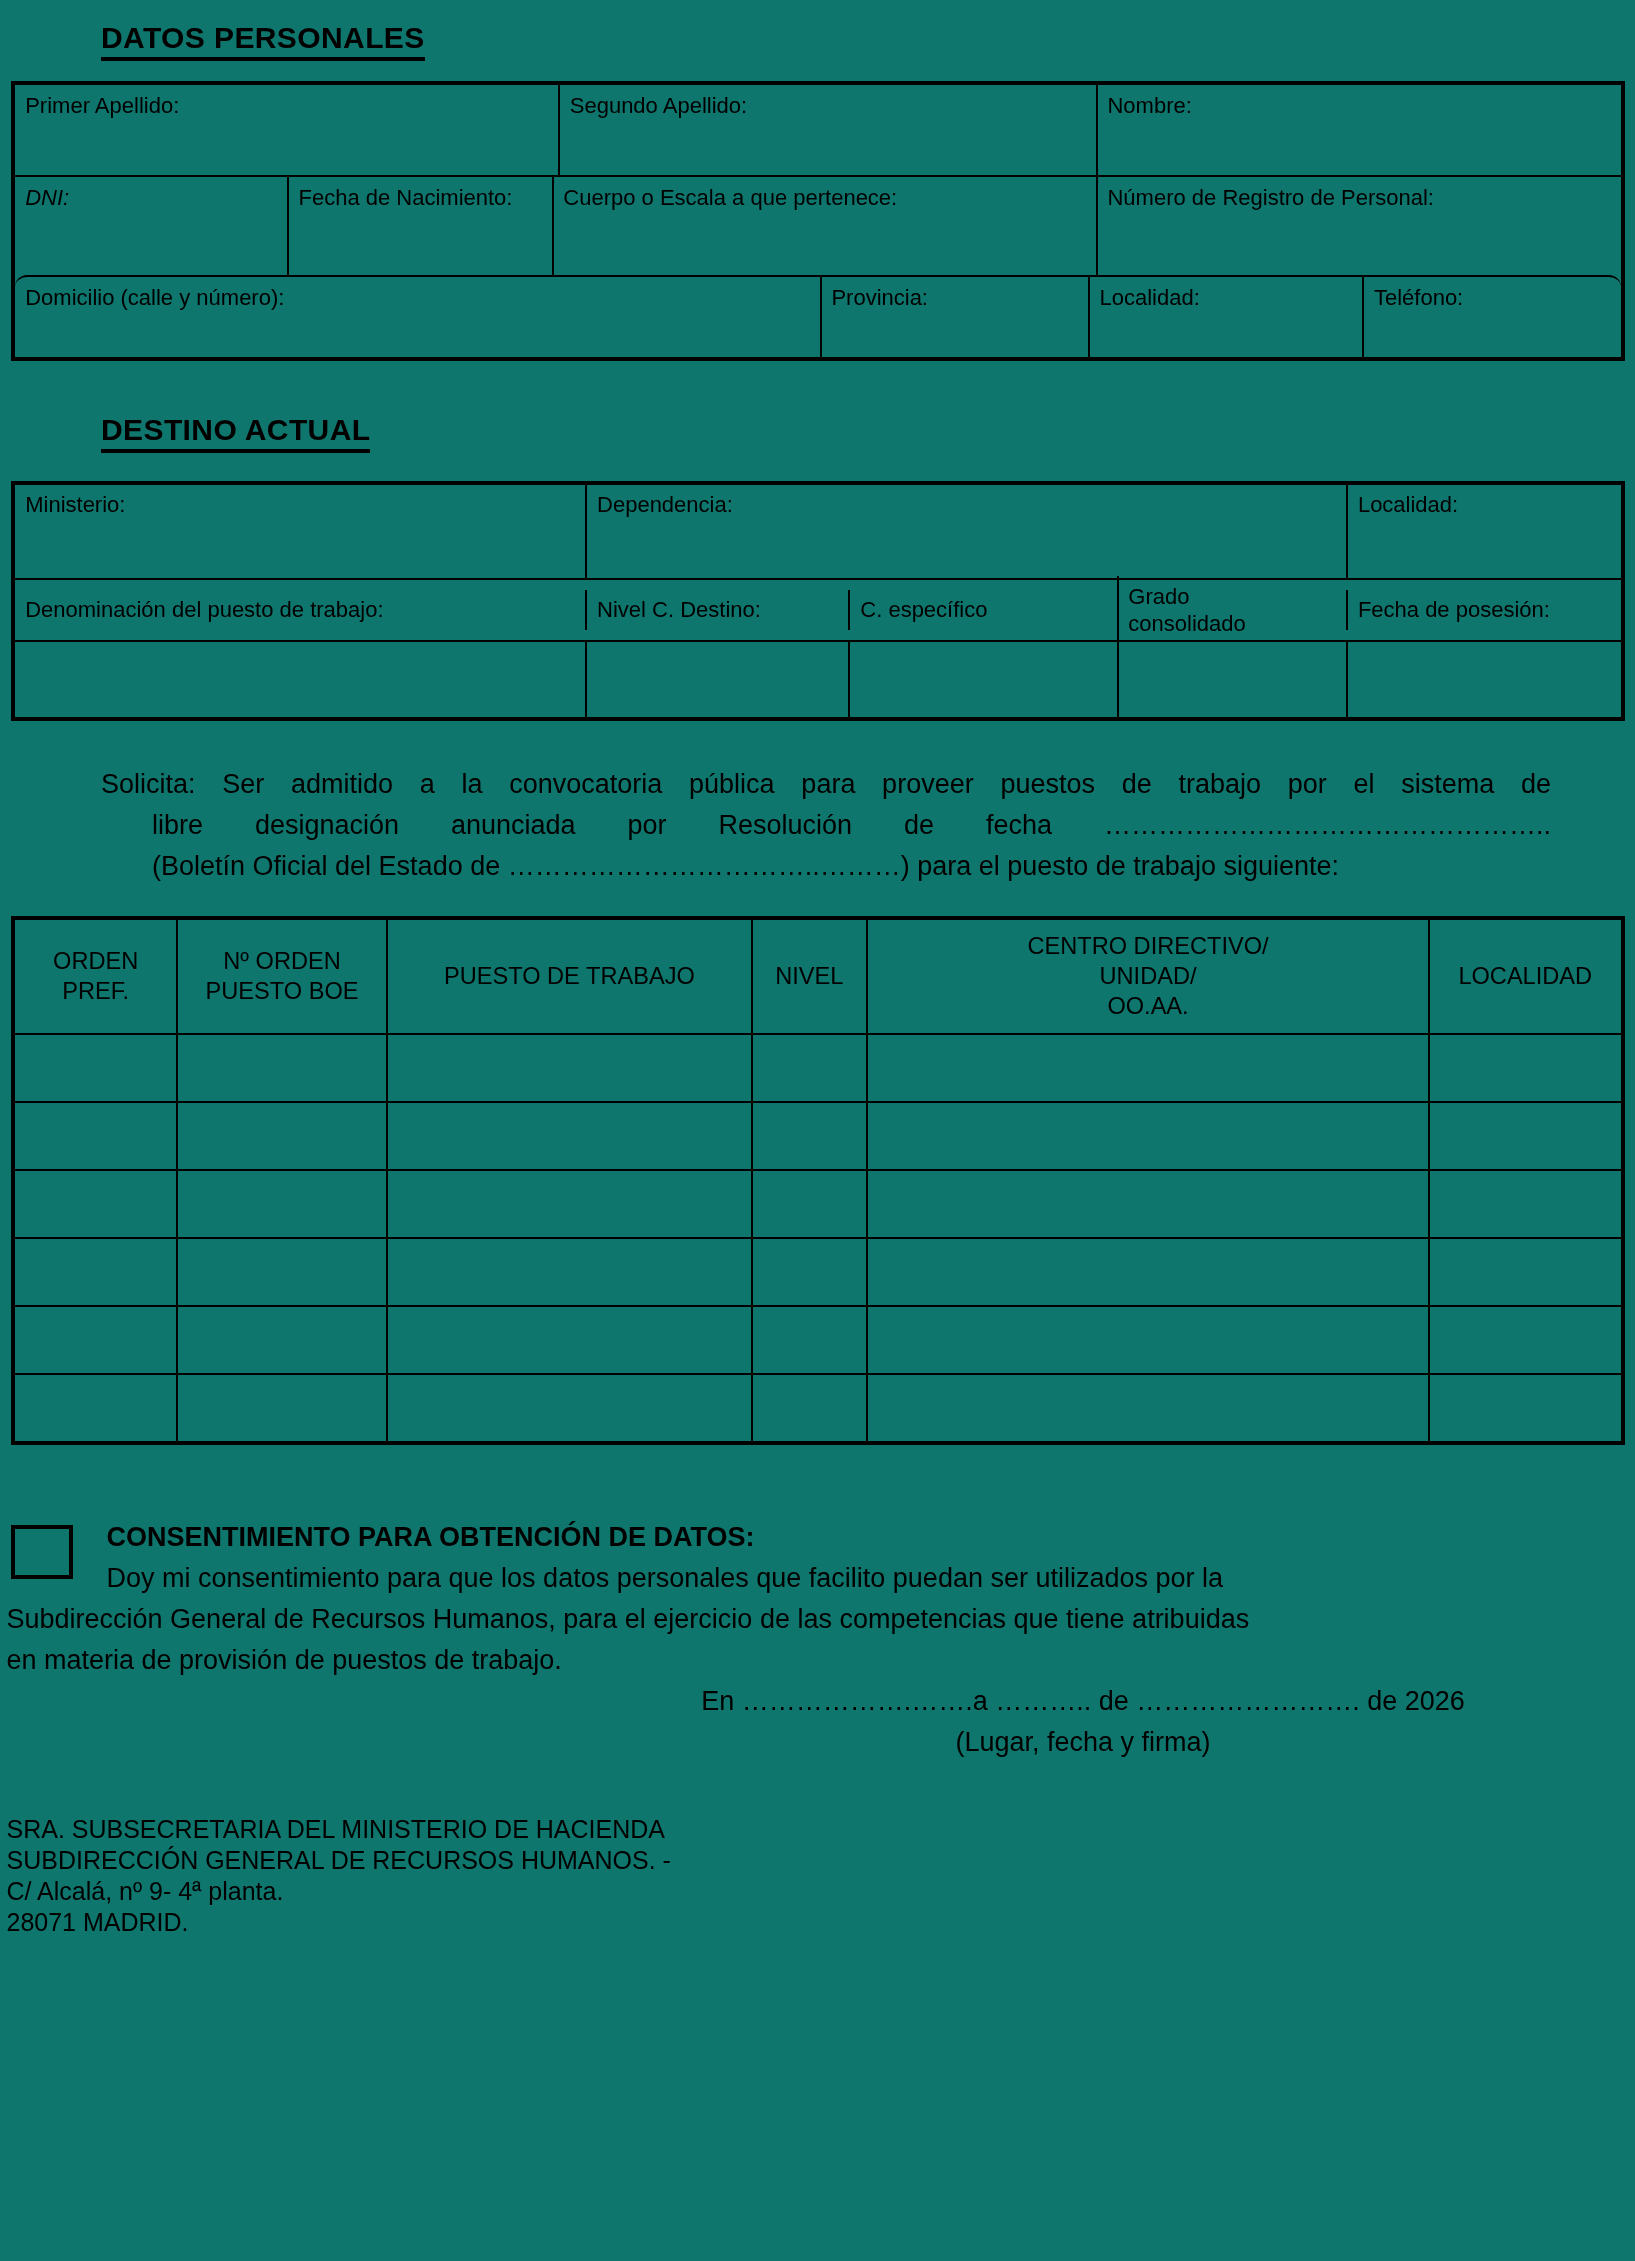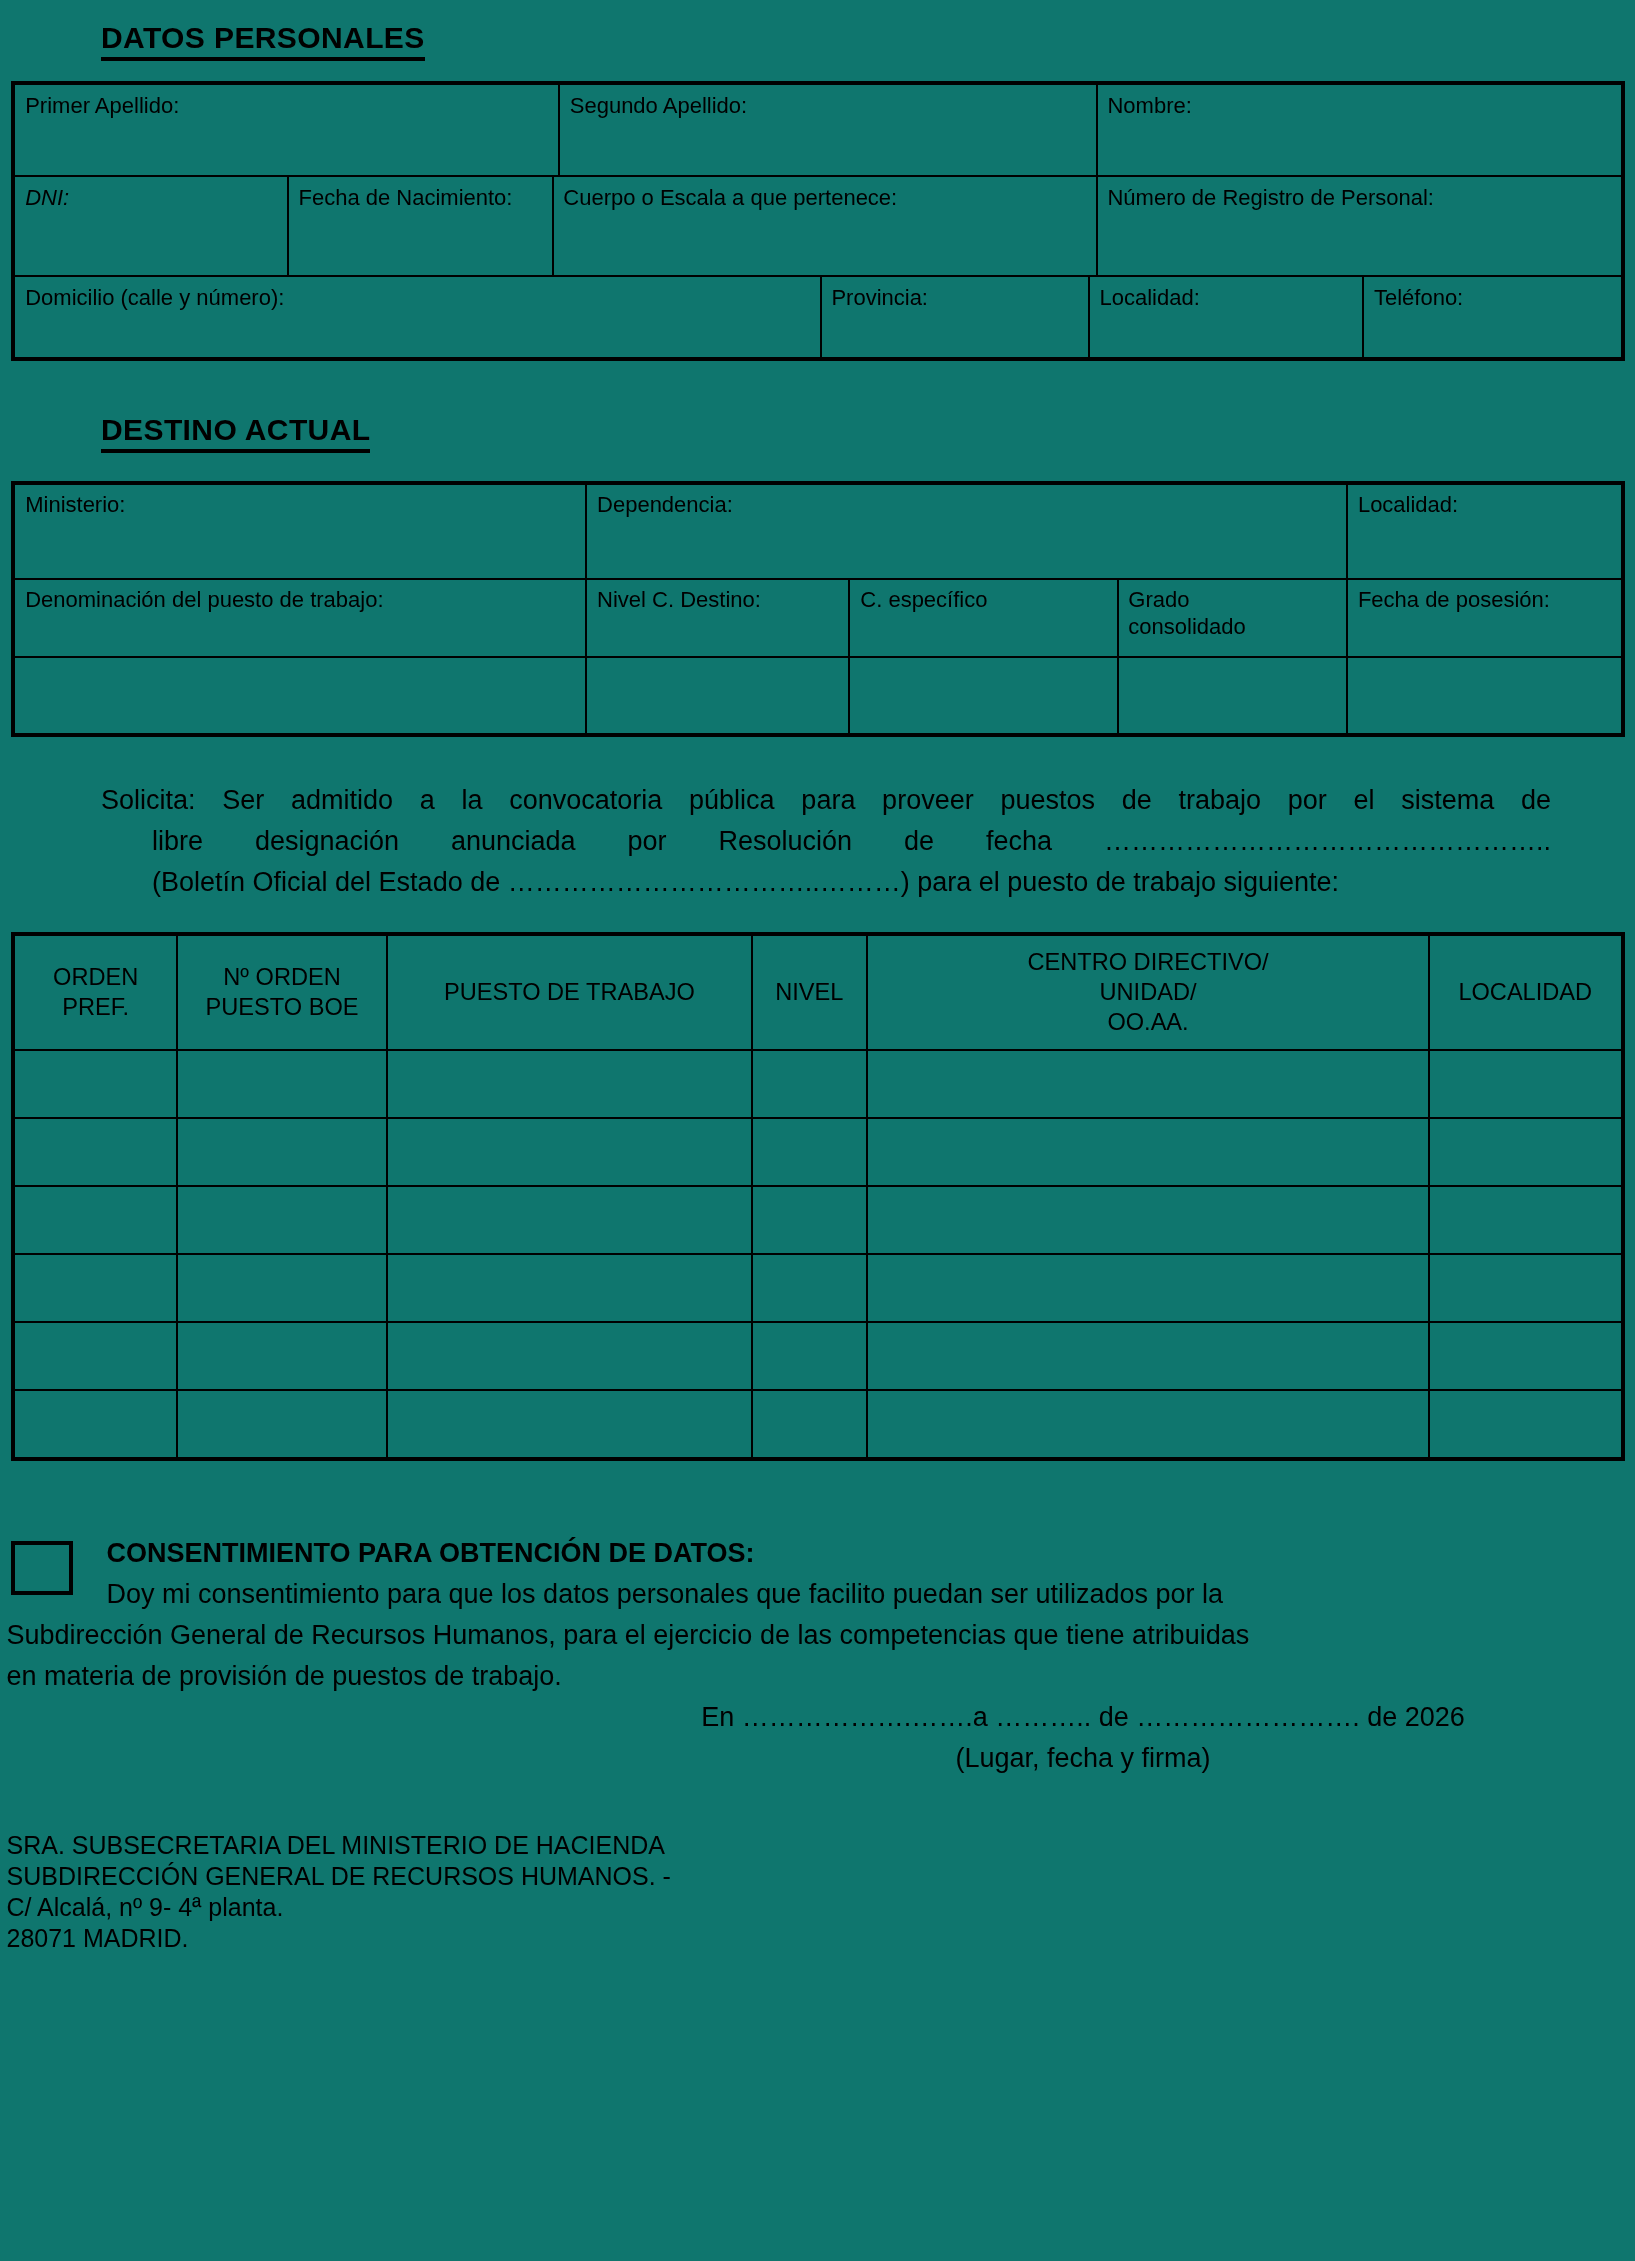--- a/index.html
+++ b/index.html
@@ -44,23 +44,23 @@
     padding: 6.5px 9.8px;
     font-size: 22px;
     line-height: 27px;
   }
   .frow .fcell:first-child { border-left: none; }
   .tbody { display: contents; }
 
   
   .h111 { height: 90px; }
   .h123 { height: 100px; }
-  .h101 { height: 82px; }
+  .h101 { height: 82px; border-radius: 12px; }
   .h114 { height: 93px; }
-  .h76  { height: 78px; }
+  .h76  { height: 62px; align-items: center; }
   .h94  { height: 77px; }
   .h139 { height: 113px; }
   .prow { height: 68px; }
 
   
   .w338 { flex: 0 0 33.8%; } .w335 { flex: 0 0 33.5%; } .w327 { flex: 0 0 32.7%; }
   .w169 { flex: 0 0 16.9%; font-style: italic; } .w165 { flex: 0 0 16.5%; } .w339 { flex: 0 0 33.9%; }
   .w501 { flex: 0 0 50.1%; } .w167 { flex: 0 0 16.7%; } .w171 { flex: 0 0 17.1%; }
   .w161 { flex: 0 0 16.1%; }
   

